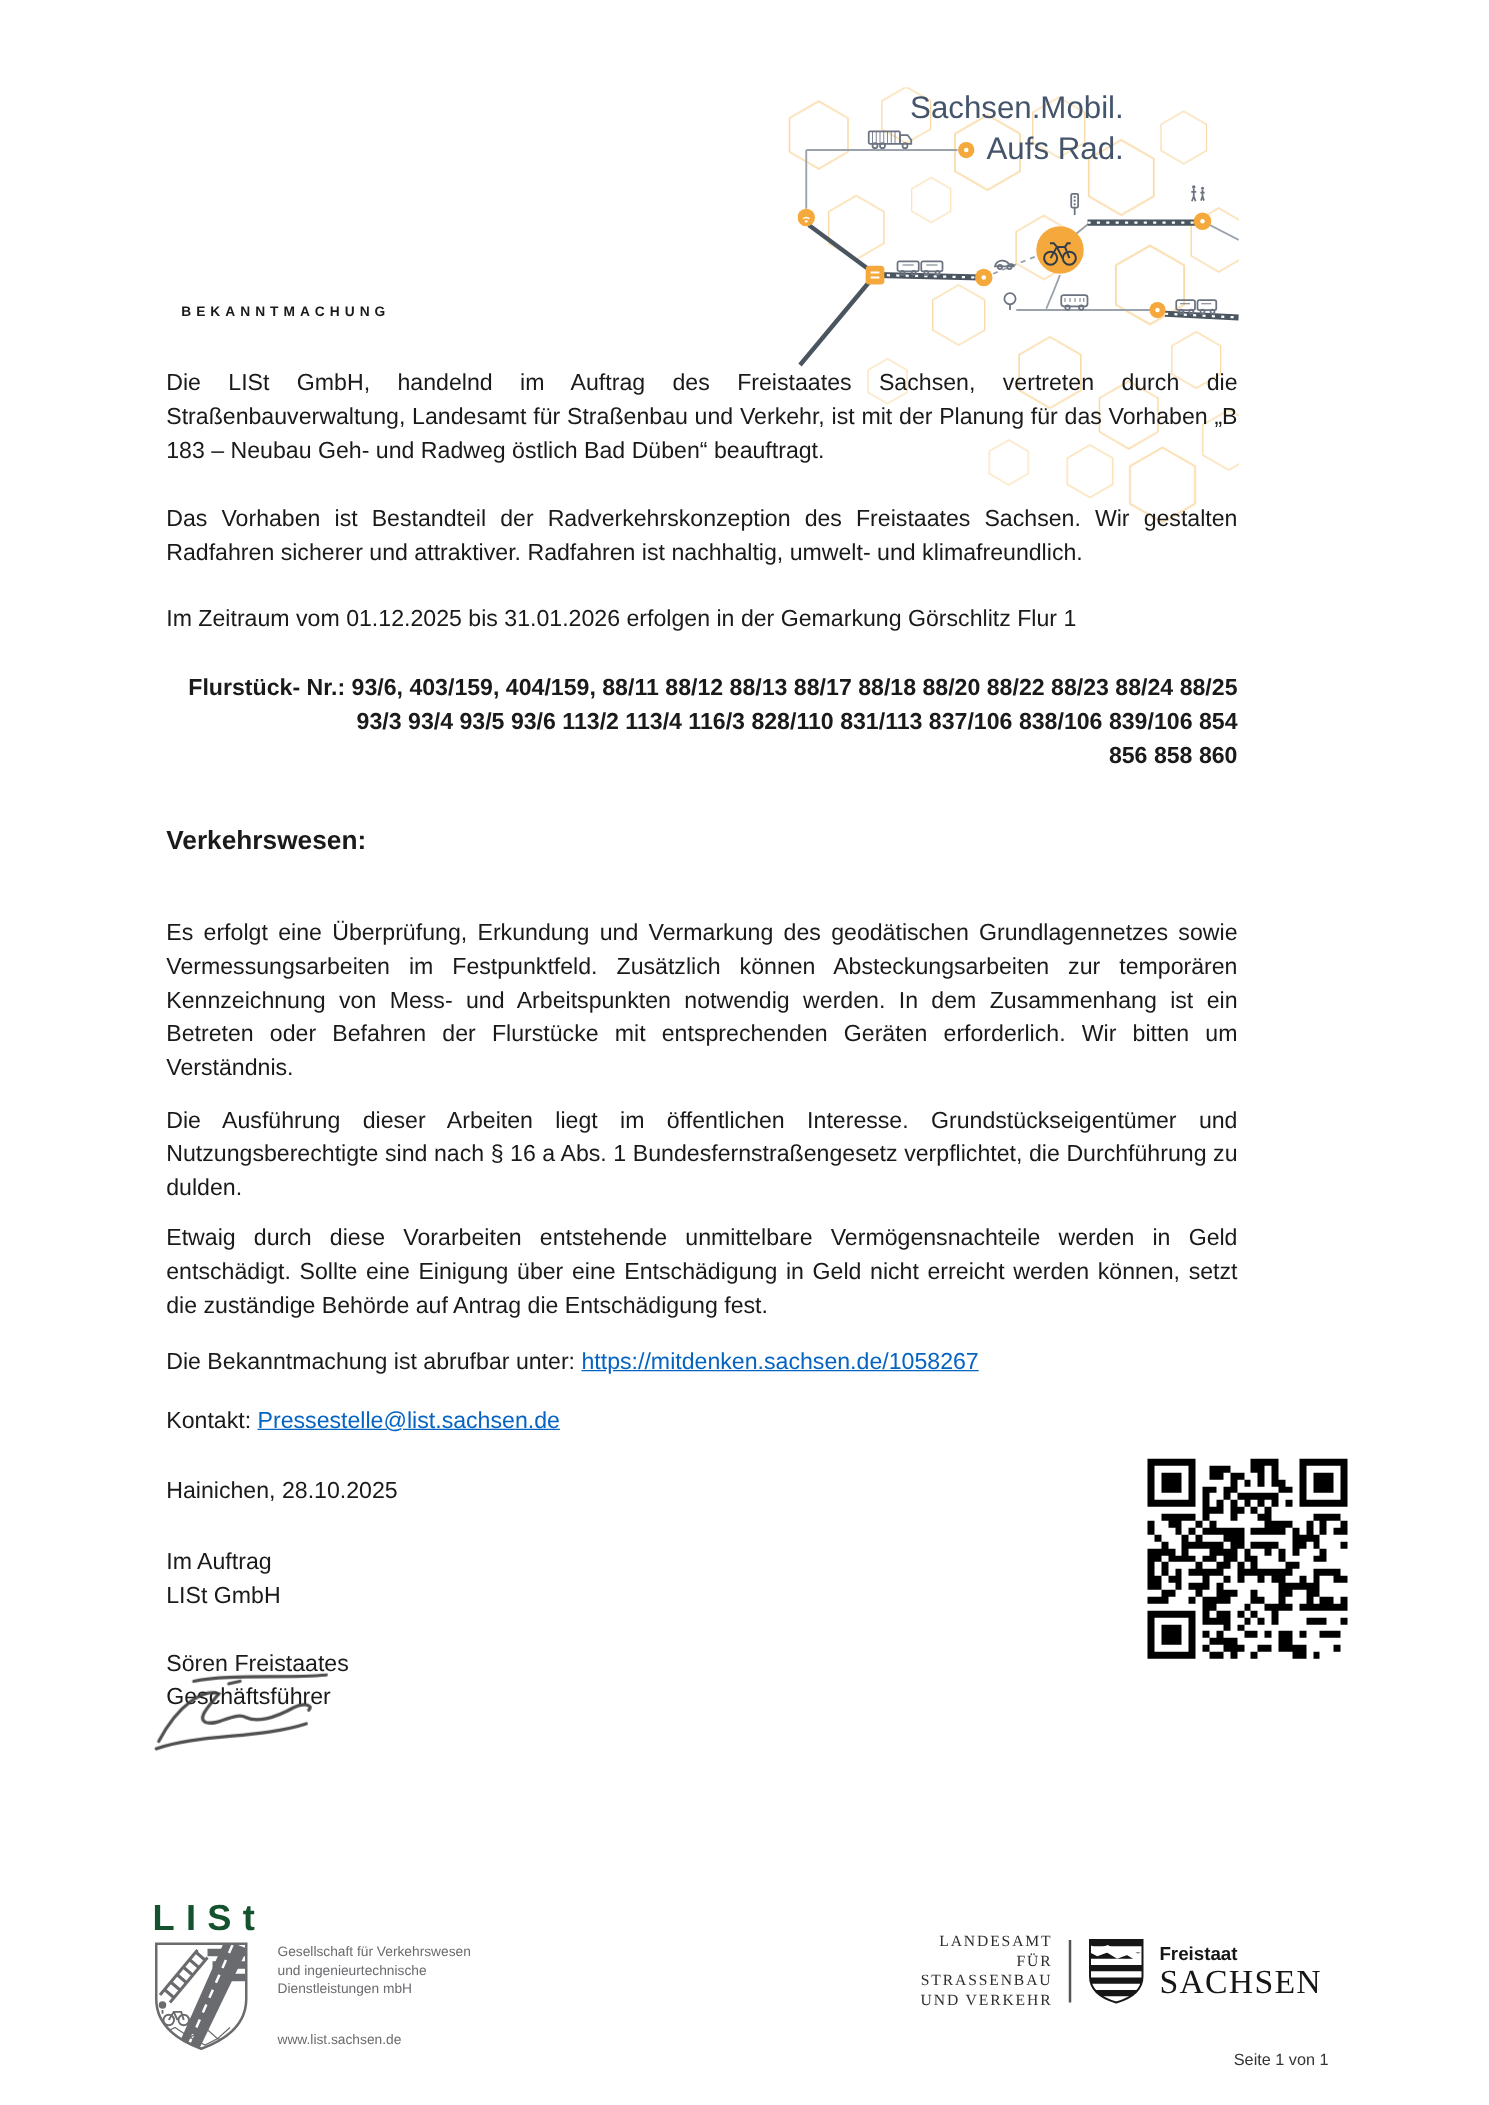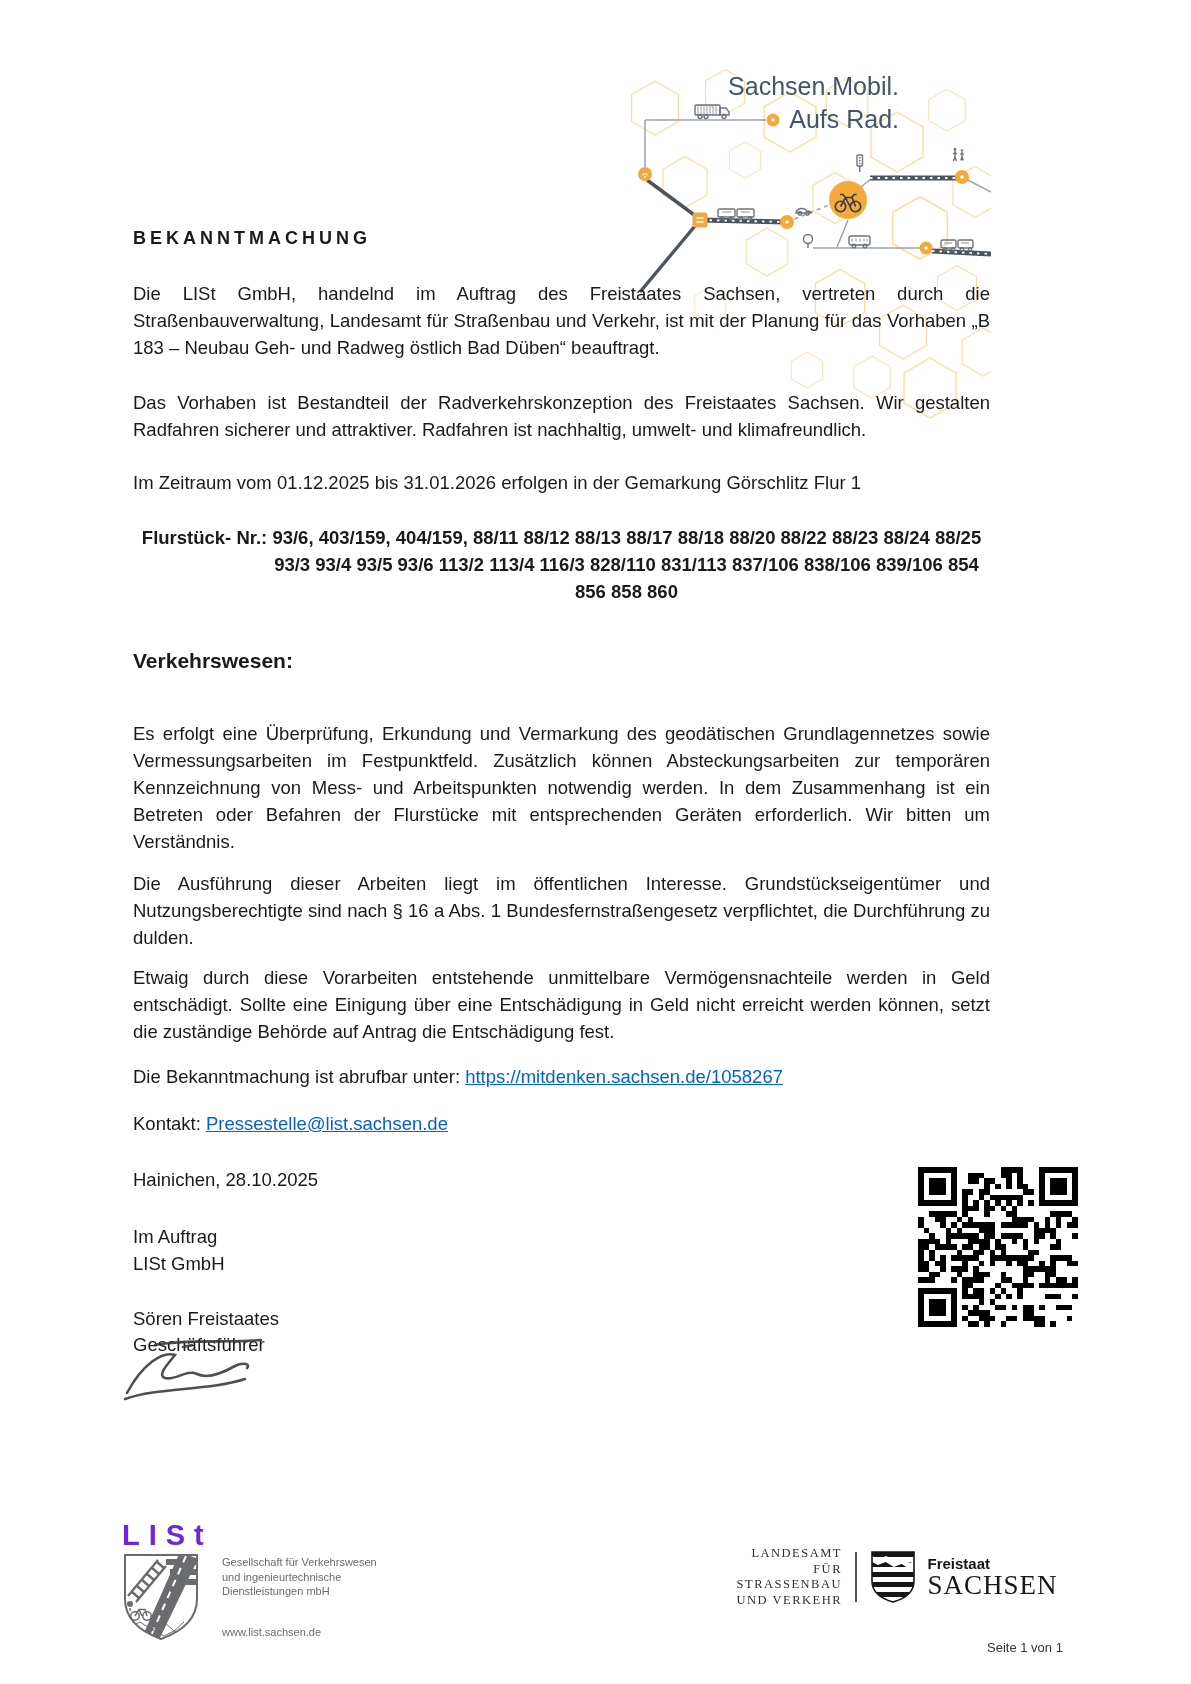--- a/index.html
+++ b/index.html
@@ -6,33 +6,33 @@
   .page{position:relative;width:1105px;height:1684px;background:#ffffff;overflow:hidden;
         font-family:"Liberation Sans","DejaVu Sans",sans-serif;color:#1a1a1a;}
   
   .hero{position:absolute;left:585px;top:70px;width:406px;height:350px;pointer-events:none;}
   .brand-text{position:absolute;top:70px;right:206px;text-align:right;color:#44546a;
               font-size:25px;line-height:33px;z-index:2;}
   
   .doc-body{position:absolute;left:133px;top:225px;width:857px;font-size:18.5px;
             line-height:27px;text-align:justify;}
   .doc-body p{margin:0;}
-  .doc-title{font-size:18px;font-weight:700;letter-spacing:4px;margin:0;text-align:left;}
+  .doc-title{font-size:11px;font-weight:700;letter-spacing:4px;margin:12px;text-align:left;}
   .left{text-align:left;}
   .b{font-weight:400;}
   .link{color:#0563c1;text-decoration:underline;cursor:pointer;}
-  .flur{padding-left:130px;text-indent:-130px;text-align:center;font-weight:700;}
+  .flur{padding-left:130px;text-indent:-130px;text-align:right;font-weight:700;}
   .h2{font-size:21px;font-weight:700;text-align:left;margin:0;}
   .sig-block{line-height:26px;text-align:left;}
   .signature{position:absolute;left:123px;top:1335px;z-index:3;pointer-events:none;}
   
   .qr{position:absolute;left:918px;top:1167px;width:160px;height:160px;}
   
   .footer-list{position:absolute;left:122px;top:1520px;}
-  .list-wordmark{font-weight:700;font-size:29px;letter-spacing:9px;color:#6d28d9;line-height:30px;}
+  .list-wordmark{font-weight:700;font-size:29px;letter-spacing:9px;color:#14532d;line-height:30px;}
   .list-row{display:flex;margin-top:2px;}
   .list-text{margin-left:22px;padding-top:3px;font-size:11px;line-height:14.5px;color:#6a6b6e;}
   .list-url{margin-top:26px;}
   .footer-gov{position:absolute;left:712px;top:1546px;display:flex;align-items:center;}
   .lasuv{font-family:"Liberation Serif","DejaVu Serif",serif;font-size:12.5px;letter-spacing:1.5px;
          line-height:15.5px;color:#2e2e2e;text-align:right;width:130px;}
   .gov-divider{width:1.5px;height:50px;background:#555;margin:0 13px;}
   .freistaat{margin-left:12px;color:#161616;}
   .fs-top{font-size:15px;font-weight:700;line-height:16px;}
   .fs-name{font-family:"Liberation Serif","DejaVu Serif",serif;font-size:27px;line-height:26px;letter-spacing:1px;}

